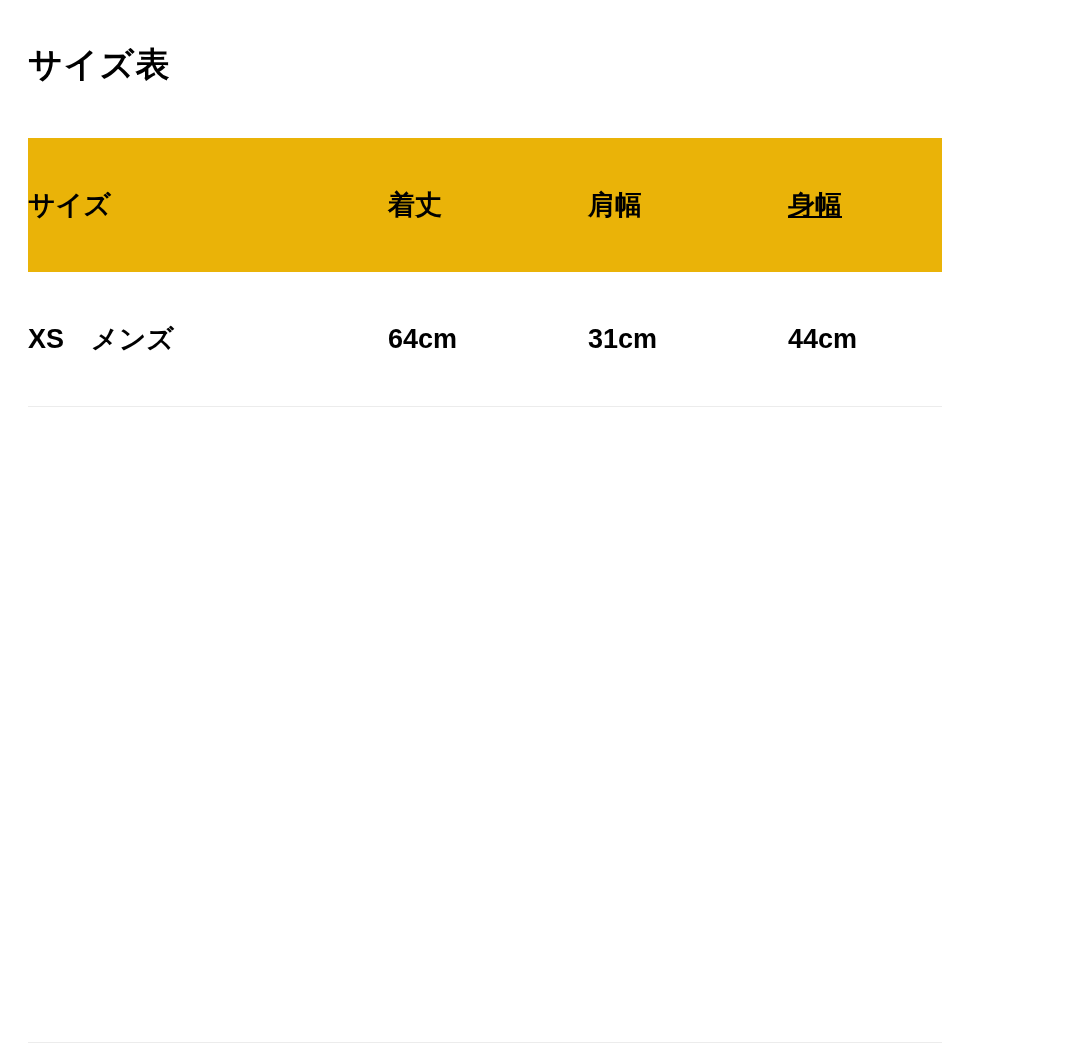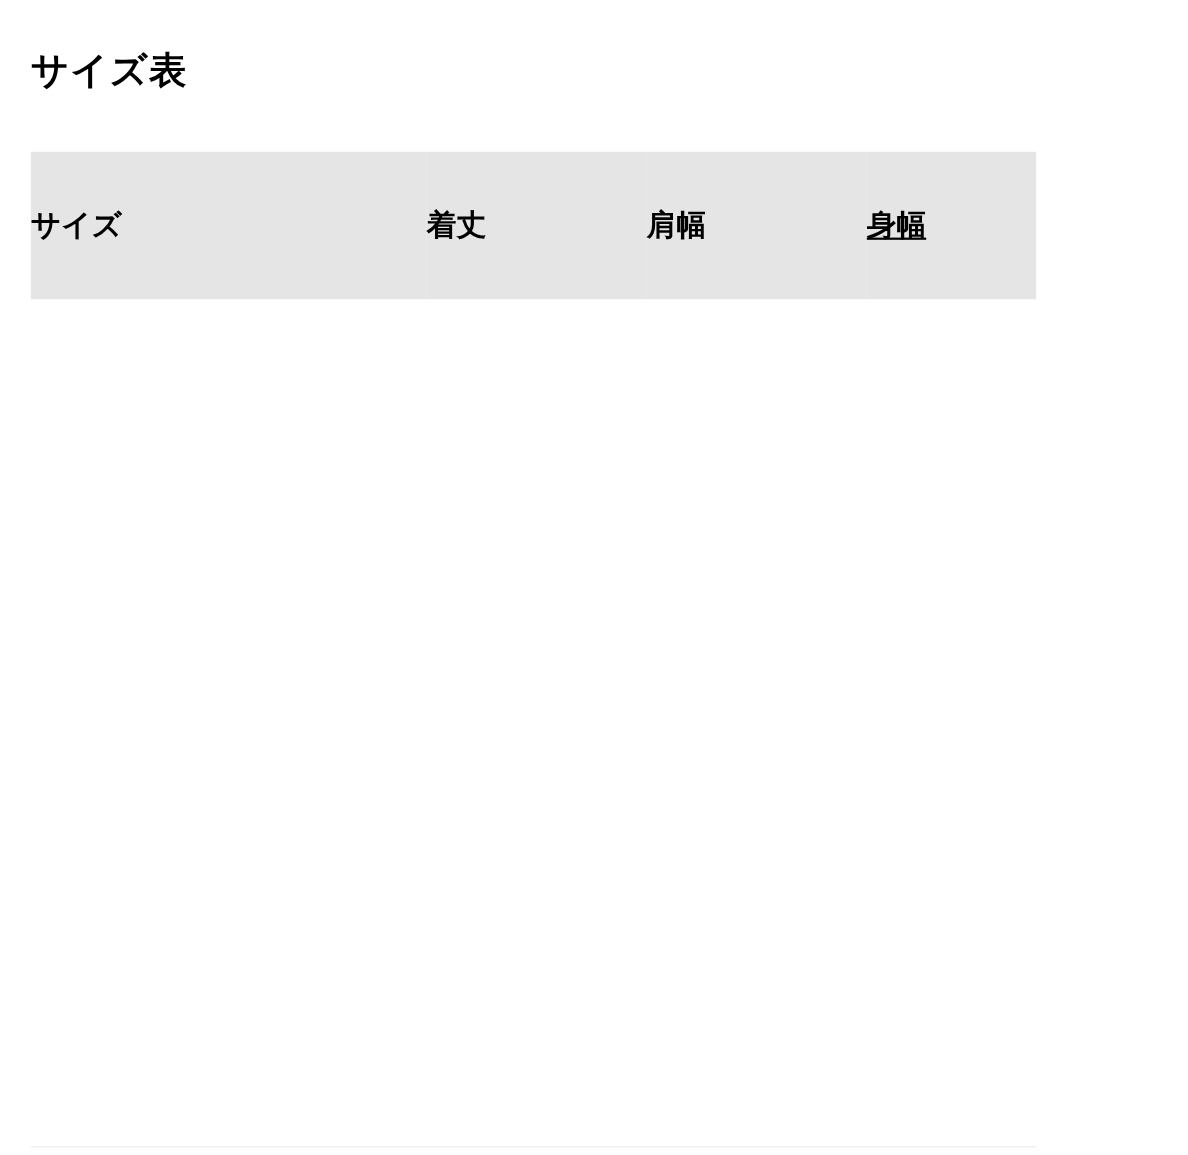--- a/index.html
+++ b/index.html
@@ -32,21 +32,21 @@
   }
   .size-table {
     position: absolute;
     left: 28px;
     top: 138px;
     width: 914px;
     border-collapse: collapse;
     table-layout: fixed;
   }
   .size-table thead tr {
-    background: #e5e5e5;
+    background: #eab308;
   }
   .size-table thead th {
     height: 134px;
     font-size: 27px;
     font-weight: bold;
     text-align: left;
     padding: 0;
     vertical-align: middle;
     color: #000000;
   }
@@ -101,18 +101,24 @@
     </colgroup>
     <thead>
       <tr>
         <th class="h-size">サイズ</th>
         <th class="h-length">着丈</th>
         <th class="h-shoulder">肩幅</th>
         <th class="h-width">身幅</th>
       </tr>
     </thead>
     <tbody>
+      <tr>
+        <td class="pad-size">XS　メンズ</td>
+        <td class="pad-length">64cm</td>
+        <td class="pad-shoulder">31cm</td>
+        <td class="pad-width">44cm</td>
+      </tr>
     </tbody>
   </table>
 
   <div class="bottom-rule"></div>
 
 </div>
 
 </body></html>

